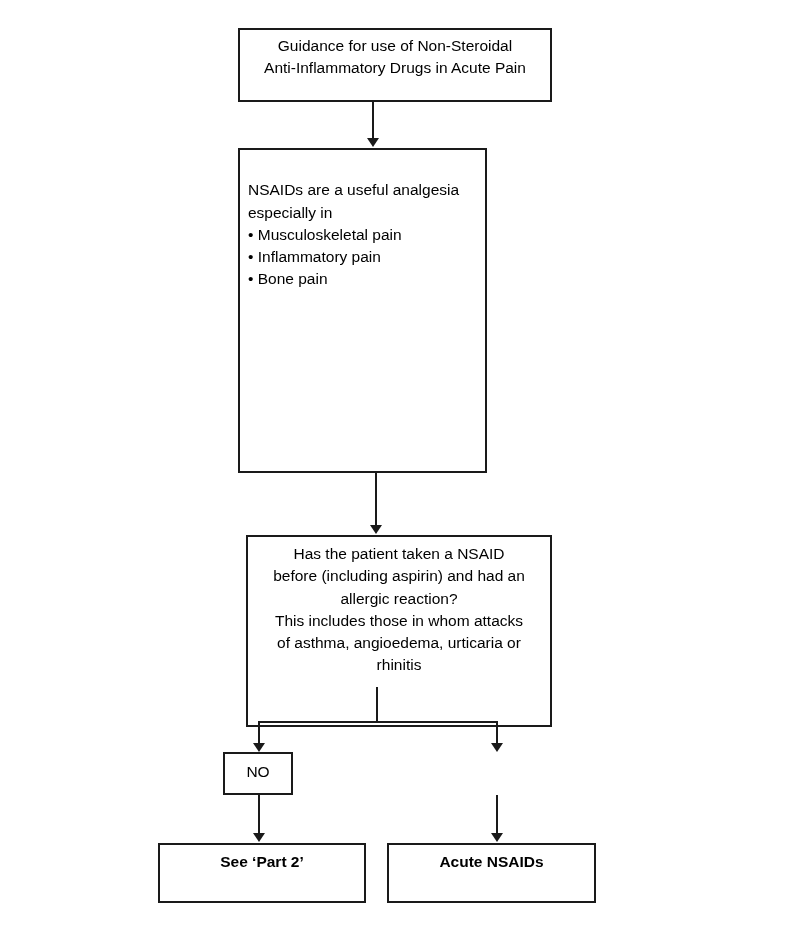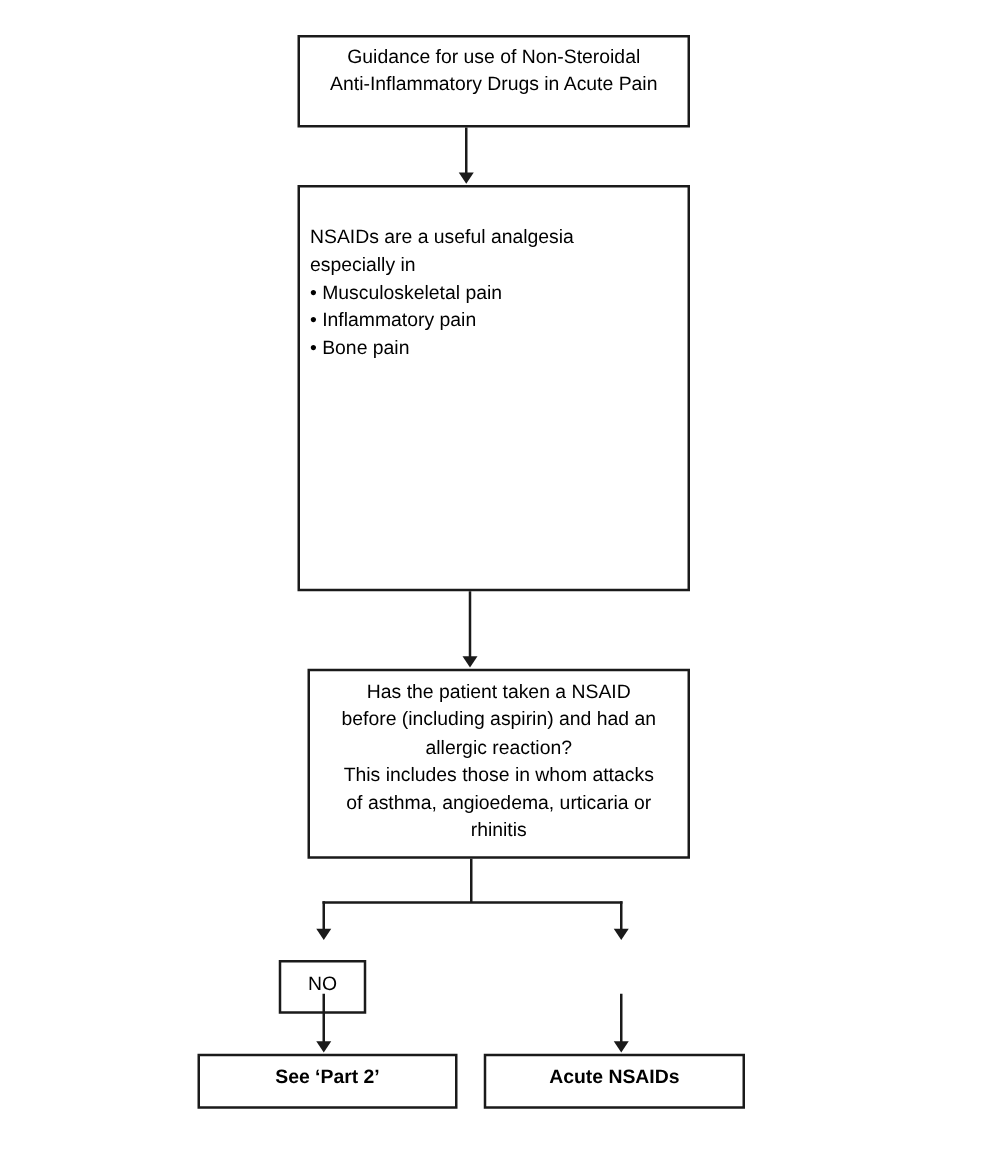--- a/index.html
+++ b/index.html
@@ -43,74 +43,73 @@
     position: absolute;
     left: 0;
     right: 0;
     top: 5px;
     text-align: center;
   }
   
   #box-info {
     left: 216px;
     top: 148px;
-    width: 314px;
+    width: 249px;
     height: 325px;
   }
   #box-info .txt {
     position: absolute;
     left: 8px;
     right: 6px;
     top: 7px;
     text-align: left;
   }
   #box-info .para2 {
     margin-top: 22.3px;
   }
   
   #box-question {
     left: 224px;
     top: 535px;
     width: 306px;
-    height: 152px;
+    height: 192px;
   }
   #box-question .txt {
     position: absolute;
     left: 4px;
     right: 4px;
     top: 6px;
     text-align: center;
   }
   
   .small-box {
     position: absolute;
     box-sizing: border-box;
     border: 2px solid #1a1a1a;
     background: #ffffff;
     height: 43px;
-    margin-top: 16px;
   }
   .small-box .txt {
     position: absolute;
     left: 0;
     right: 0;
     top: 9px;
     text-align: center;
     font-size: 15.5px;
     line-height: 18px;
   }
   #box-no  { left: 223px; top: 752px; width: 70px; }
   #box-yes { left: 462px; top: 752px; width: 70px; }
   
   .term-box {
     position: absolute;
     box-sizing: border-box;
     border: 2px solid #1a1a1a;
     background: #ffffff;
-    height: 44px;
+    height: 60px;
   }
   .term-box .txt {
     position: absolute;
     left: 0;
     right: 0;
     top: 7px;
     text-align: center;
     font-size: 15.5px;
     font-weight: bold;
     line-height: 20px;

